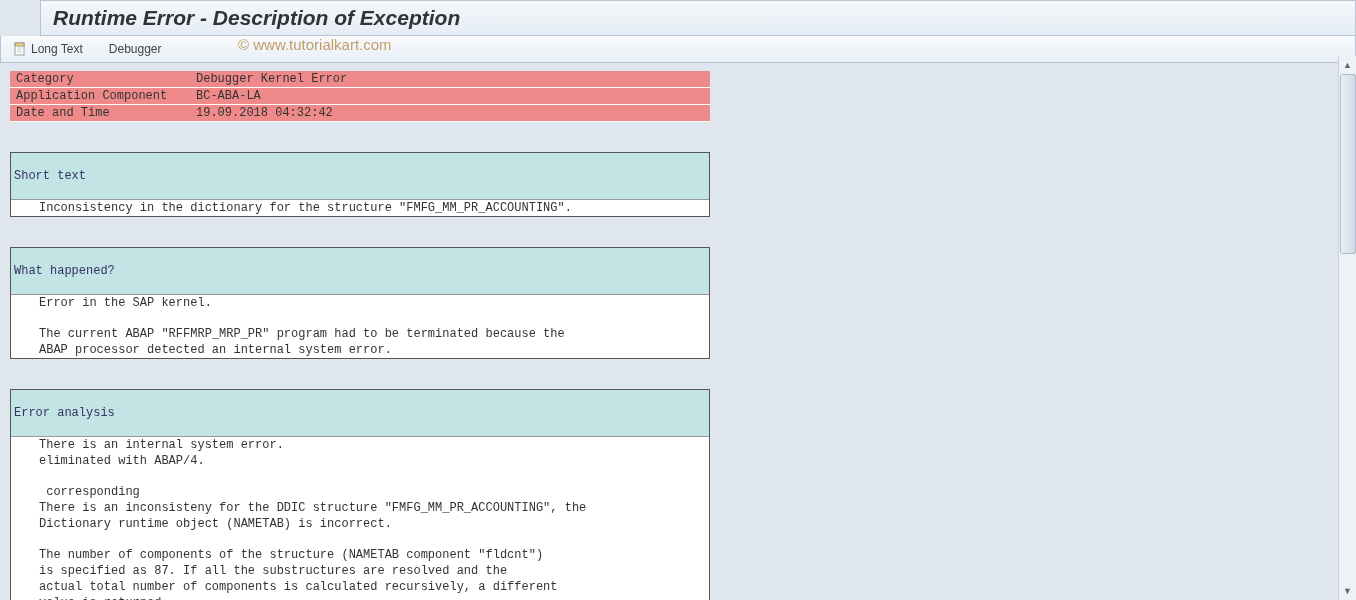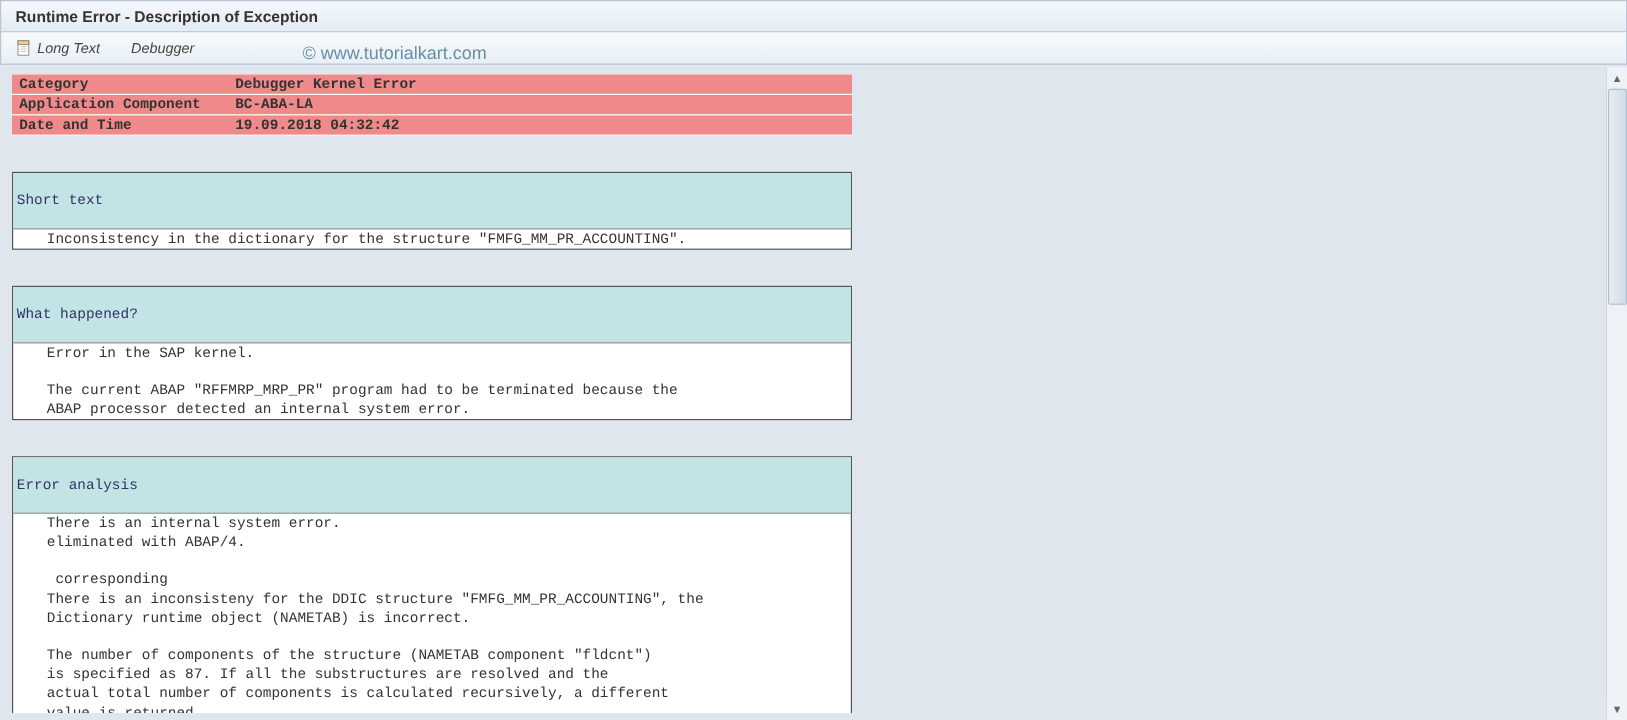--- a/index.html
+++ b/index.html
@@ -12,35 +12,36 @@
       background: #dfe6ee;
       width: 1356px;
       height: 600px;
       overflow: hidden;
       position: relative;
     }
     .title-bar {
       background: linear-gradient(to bottom, #f5f8fb 0%, #e4ecf4 100%);
       border: 1px solid #b8c5d4;
       padding: 5px 12px;
-      font-size: 13px;
+      font-size: 21px;
       font-weight: bold;
+      font-style: italic;
       color: #333;
+      margin-left: 40px;
     }
     .toolbar {
       background: linear-gradient(to bottom, #f8fafc 0%, #e8eff6 100%);
       border: 1px solid #b8c5d4;
       border-top: none;
       padding: 4px 8px;
       display: flex;
       align-items: center;
       gap: 18px;
       font-size: 12px;
       color: #444;
-      font-style: italic;
     }
     .toolbar-btn {
       display: flex;
       align-items: center;
       gap: 4px;
       cursor: pointer;
       padding: 2px 4px;
     }
     .icon-doc {
       width: 14px;
@@ -58,21 +59,20 @@
       font-family: "Courier New", monospace;
       font-size: 12px;
       color: #333;
       width: 700px;
       border-collapse: collapse;
       margin-bottom: 30px;
     }
     .info-table td {
       padding: 1px 6px;
       border-bottom: 1px solid #fff;
-      font-weight: bold;
     }
     .info-table td:first-child {
       width: 180px;
     }
     .section-box {
       width: 700px;
       border: 1px solid #555;
       margin-bottom: 30px;
       font-family: "Courier New", monospace;
       font-size: 12px;
@@ -89,23 +89,23 @@
     }
     .section-line {
       padding: 1px 15px 1px 28px;
       color: #333;
       min-height: 15px;
       white-space: pre;
     }
     .watermark {
       position: absolute;
       top: 36px;
-      left: 252px;
+      left: 238px;
       font-size: 15px;
-      color: #0c4a6e;
+      color: #a16207;
       opacity: 0.6;
       font-family: Arial, sans-serif;
       pointer-events: none;
       z-index: 100;
     }
     .scrollbar-right {
       position: absolute;
       right: 0;
       top: 56px;
       width: 18px;

